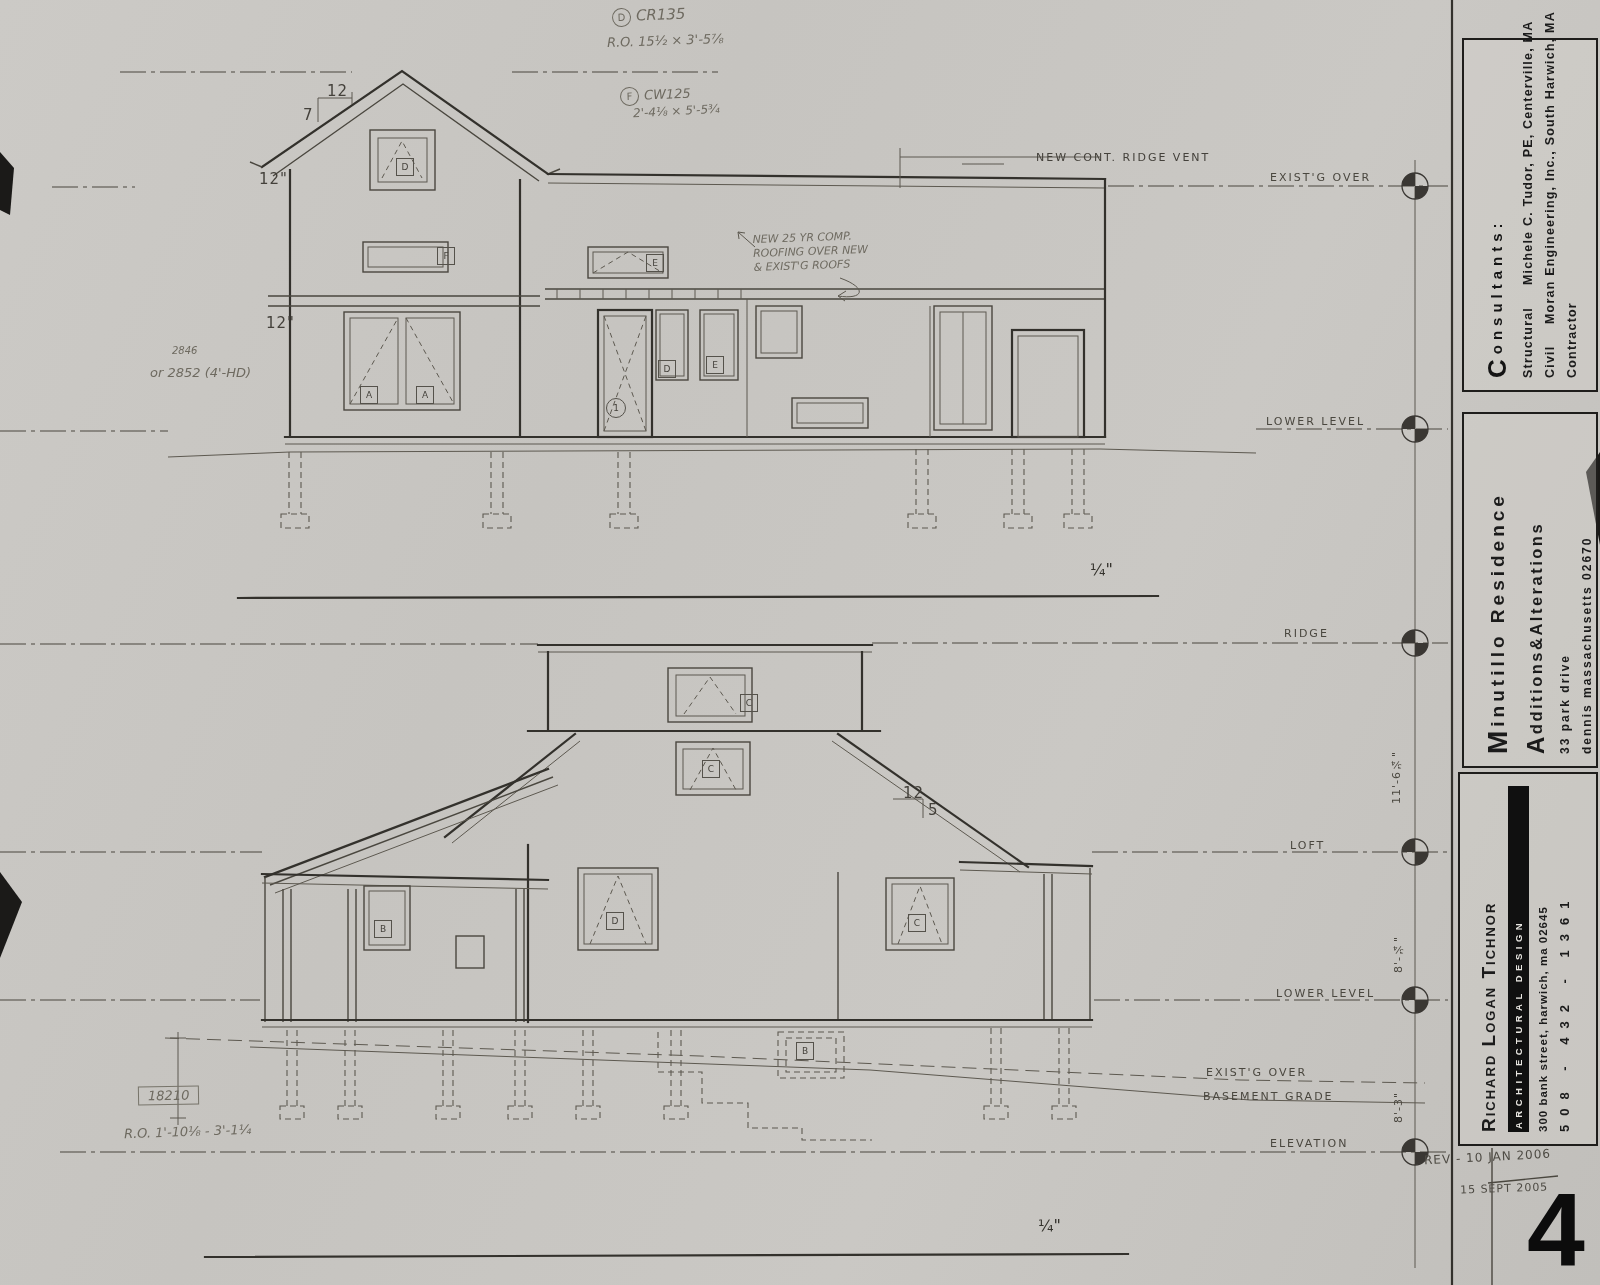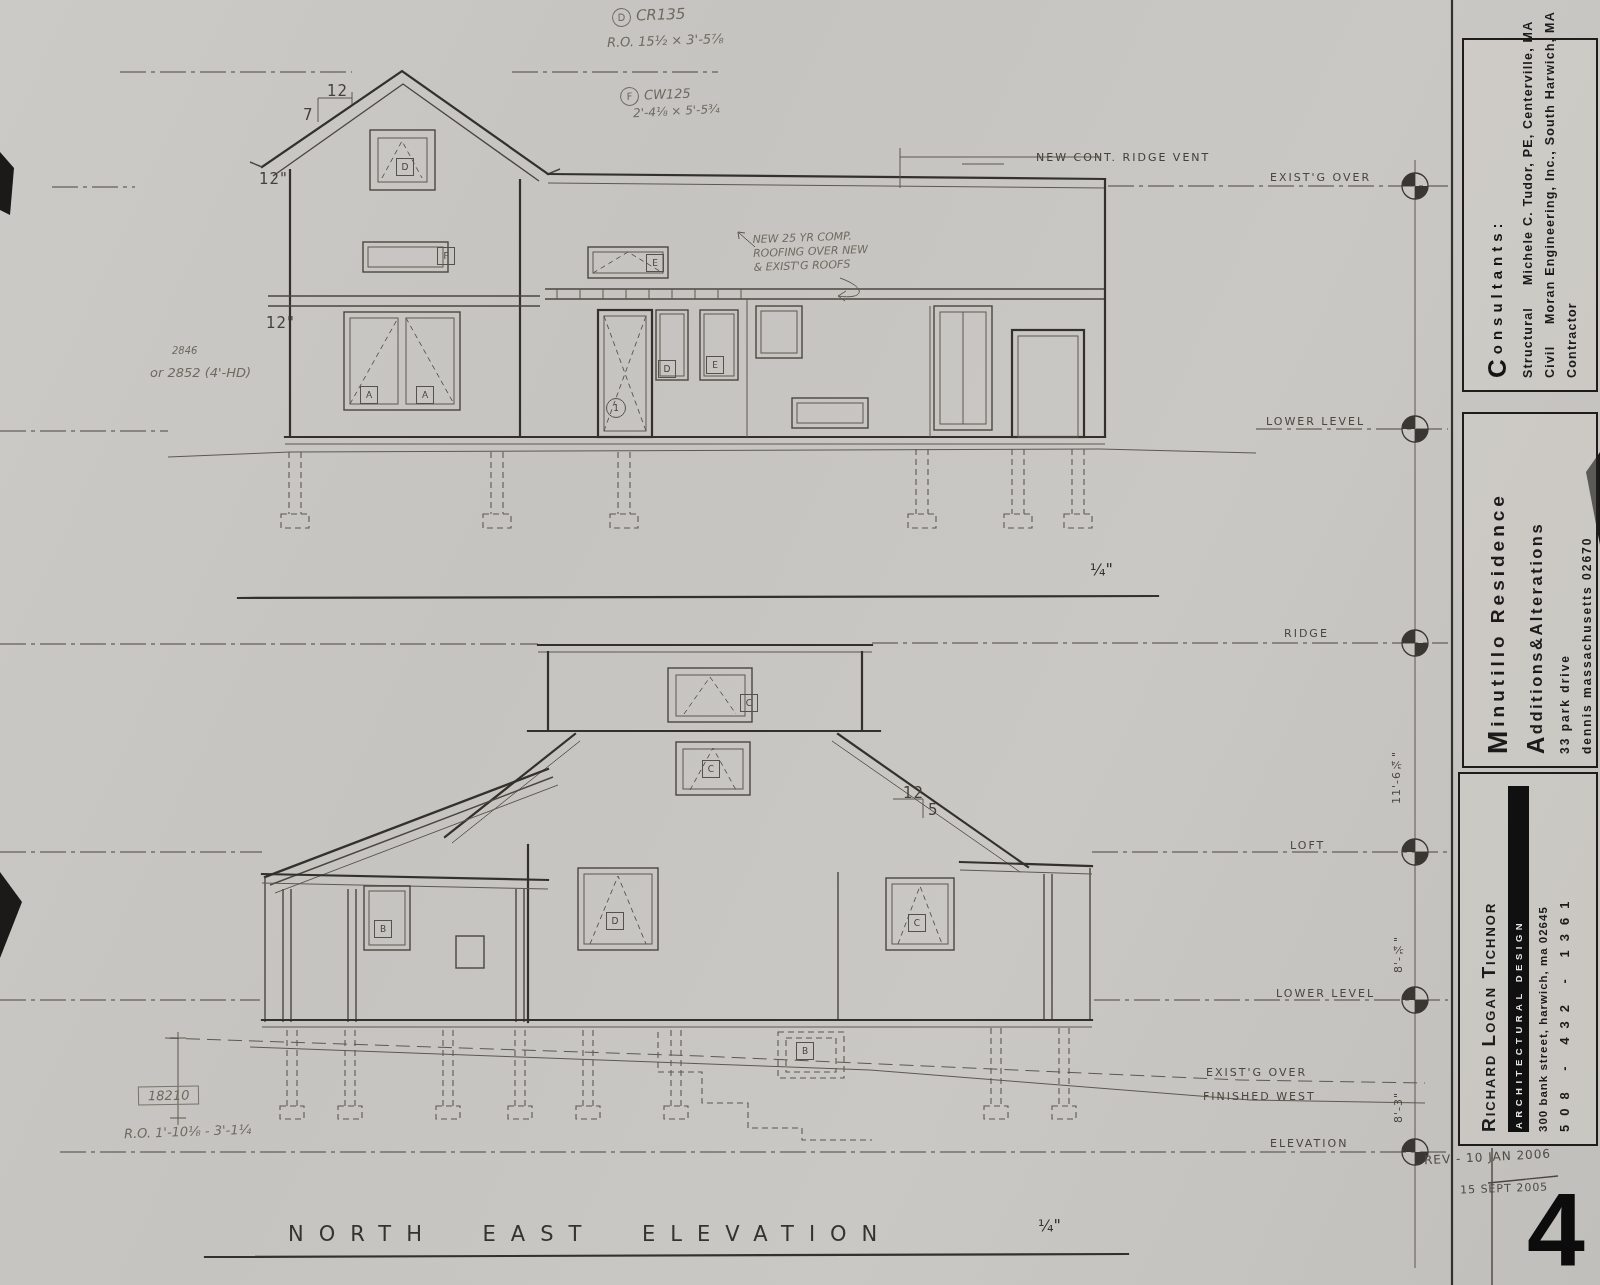--- a/index.html
+++ b/index.html
@@ -257,35 +257,34 @@
 
   <div class="abs hand ref-box" style="left:138px;top:1086px;font-size:13px;transform:rotate(-1deg);">18210</div>
   <div class="abs hand" style="left:124px;top:1124px;font-size:13px;transform:rotate(-2deg);">R.O. 1'-10⅛ - 3'-1¼</div>
 
   <div class="abs draft lvl" style="left:1270px;top:171px;">EXIST'G OVER</div>
   <div class="abs draft lvl" style="left:1266px;top:415px;">LOWER LEVEL</div>
   <div class="abs draft lvl" style="left:1284px;top:627px;">RIDGE</div>
   <div class="abs draft lvl" style="left:1290px;top:839px;">LOFT</div>
   <div class="abs draft lvl" style="left:1276px;top:987px;">LOWER LEVEL</div>
   <div class="abs draft lvl" style="left:1206px;top:1066px;">EXIST'G OVER</div>
-  <div class="abs draft lvl" style="left:1203px;top:1090px;">FINISHED WEST</div>
+  <div class="abs draft lvl" style="left:1203px;top:1090px;">BASEMENT GRADE</div>
   <div class="abs draft lvl" style="left:1270px;top:1137px;">ELEVATION</div>
 
   <div class="abs dimv vtext" style="left:1390px;top:688px;height:116px;">11'-6¾"</div>
   <div class="abs dimv vtext" style="left:1392px;top:893px;height:80px;">8'-¾"</div>
   <div class="abs dimv vtext" style="left:1392px;top:1043px;height:80px;">8'-3"</div>
   <div class="abs draft tiny" style="left:327px;top:82px;">12</div>
   <div class="abs draft tiny" style="left:303px;top:106px;">7</div>
   <div class="abs draft tiny" style="left:903px;top:784px;">12</div>
   <div class="abs draft tiny" style="left:928px;top:801px;">5</div>
   <div class="abs draft tiny" style="left:259px;top:170px;">12"</div>
   <div class="abs draft tiny" style="left:266px;top:314px;">12"</div>
 
   <div class="abs draft scale" style="left:1090px;top:560px;">¼"</div>
-  <div class="abs draft title-e" style="left:288px;top:1222px;">NORTH EAST ELEVATION</div>
   <div class="abs draft scale" style="left:1038px;top:1216px;">¼"</div>
 
   <div class="wl" style="left:396px;top:158px;">D</div>
   <div class="wl" style="left:437px;top:247px;">F</div>
   <div class="wl" style="left:360px;top:386px;">A</div>
   <div class="wl" style="left:416px;top:386px;">A</div>
   <div class="wl" style="left:646px;top:254px;">E</div>
   <div class="wl circle" style="left:606px;top:398px;">1</div>
   <div class="wl" style="left:658px;top:360px;">D</div>
   <div class="wl" style="left:706px;top:356px;">E</div>

